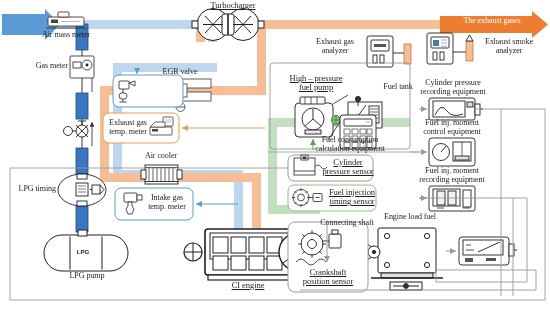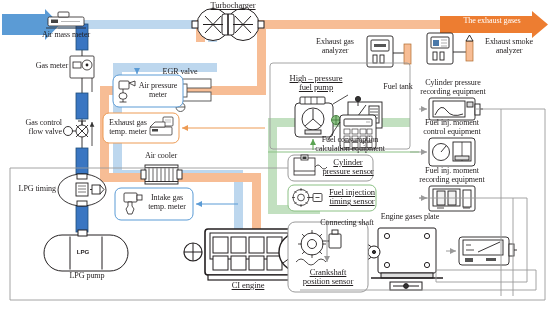--- a/index.html
+++ b/index.html
@@ -480,32 +480,28 @@
     <line x1="513" y1="198" x2="513" y2="296"></line>
   </g>
 
 </svg>
 
 <div class="lbl white-t" style="left:8px; top:3px; width:34px; text-align:left;">Air</div>
 <div class="lbl white-t" style="left:446px; top:17px; width:92px;">The exhaust gases</div>
 
 <div class="lbl s8" style="left:20px; top:31px; width:92px;">Air mass meter</div>
 <div class="lbl s8" style="left:14px; top:62px; width:54px; text-align:right;">Gas meter</div>
-<div class="lbl s8" style="left:2px; top:119px; width:60px; text-align:right;">Gas control
-flow valve</div>
 <div class="lbl s8" style="left:2px; top:185px; width:54px; text-align:right;">LPG timing</div>
 <div class="lbl s8" style="left:56px; top:272px; width:62px;">LPG pump</div>
 <div class="lbl bold-t" style="left:70px; top:249px; width:26px;">LPG</div>
 
 <div class="lbl s85" style="left:196px; top:1px; width:74px;">Turbocharger</div>
 <div class="lbl s8" style="left:150px; top:68px; width:60px;">EGR valve</div>
 <div class="lbl s8" style="left:129px; top:152px; width:64px;">Air cooler</div>
 
-<div class="lbl s8" style="left:133px; top:82px; width:50px;">Air pressure
-meter</div>
 <div class="lbl s8" style="left:104px; top:119px; width:48px;">Exhaust gas
 temp. meter</div>
 <div class="lbl s8" style="left:142px; top:194px; width:50px;">Intake gas
 temp. meter</div>
 
 <div class="lbl s8" style="left:304px; top:38px; width:62px;">Exhaust gas
 analyzer</div>
 <div class="lbl s8" style="left:473px; top:38px; width:72px;">Exhaust smoke
 analyzer</div>
 
@@ -522,17 +518,17 @@
 
 <div class="lbl s8" style="left:414px; top:79px; width:78px;">Cylinder pressure
 recording equipment</div>
 <div class="lbl s8" style="left:414px; top:119px; width:76px;">Fuel inj. moment
 control equipment</div>
 <div class="lbl s8" style="left:412px; top:167px; width:80px;">Fuel inj. moment
 recording equipment</div>
 
 <div class="lbl s85" style="left:218px; top:281px; width:60px;">CI engine</div>
 <div class="lbl s8" style="left:307px; top:219px; width:80px;">Connecting shaft</div>
-<div class="lbl s8" style="left:371px; top:213px; width:78px;">Engine gases plate</div>
+<div class="lbl s8" style="left:371px; top:213px; width:78px;">Engine load fuel</div>
 <div class="lbl s85" style="left:292px; top:268px; width:72px;">Crankshaft
 position sensor</div>
 
 </div>
 
 </body></html>

